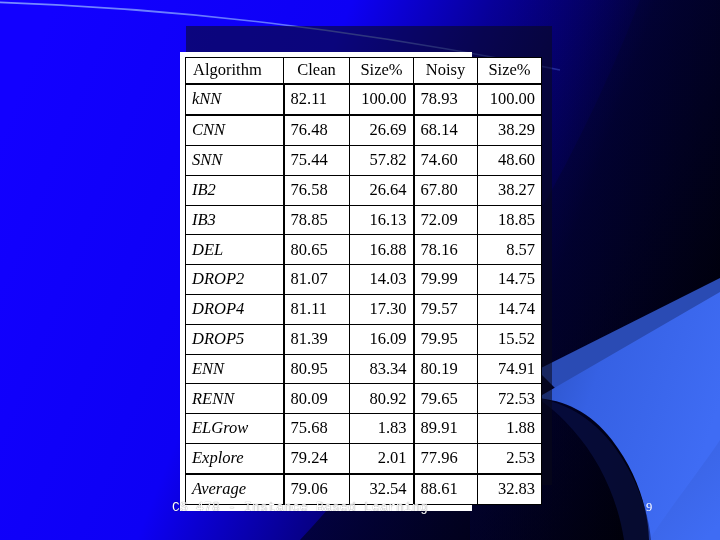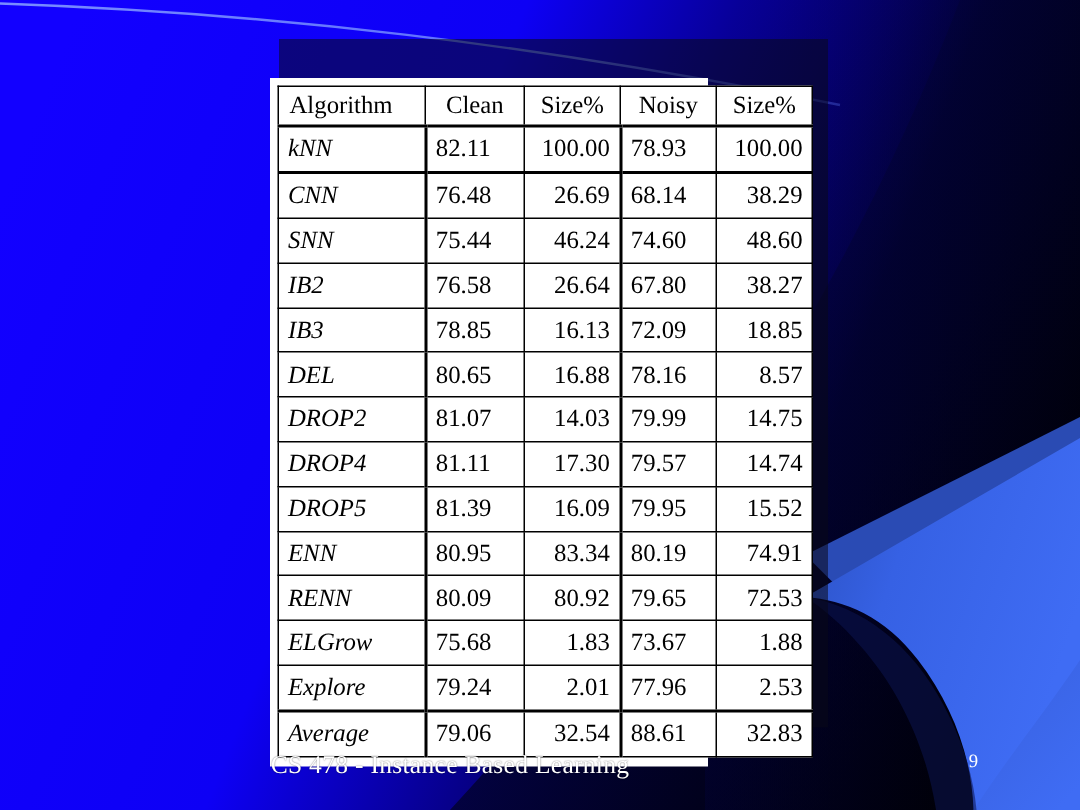--- a/index.html
+++ b/index.html
@@ -111,22 +111,22 @@
   tbody tr.row-average td { border-top: 2px solid #000 !important; }
 
   
   .footer-text {
     position: absolute;
     left: 0;
     top: 500px;
     width: 600px;
     text-align: center;
     color: #ffffff;
-    font-family: Liberation Serif, serif;
-    font-size: 17px;
+    font-family: Liberation Mono, monospace;
+    font-size: 13px;
     letter-spacing: 0.2px;
     text-shadow: 0 0 1px rgba(0,0,0,0.6);
   }
 
   .page-number {
     position: absolute;
     left: 640px;
     top: 500px;
     width: 18px;
     text-align: center;
@@ -223,21 +223,21 @@
         <tr>
           <td class="alg">CNN</td>
           <td class="acc">76.48</td>
           <td class="size">26.69</td>
           <td class="acc">68.14</td>
           <td class="size">38.29</td>
         </tr>
         <tr>
           <td class="alg">SNN</td>
           <td class="acc">75.44</td>
-          <td class="size">46.24</td>
+          <td class="size">57.82</td>
           <td class="acc">74.60</td>
           <td class="size">48.60</td>
         </tr>
         <tr>
           <td class="alg">IB2</td>
           <td class="acc">76.58</td>
           <td class="size">26.64</td>
           <td class="acc">67.80</td>
           <td class="size">38.27</td>
         </tr>
@@ -287,21 +287,21 @@
           <td class="alg">RENN</td>
           <td class="acc">80.09</td>
           <td class="size">80.92</td>
           <td class="acc">79.65</td>
           <td class="size">72.53</td>
         </tr>
         <tr>
           <td class="alg">ELGrow</td>
           <td class="acc">75.68</td>
           <td class="size">1.83</td>
-          <td class="acc">73.67</td>
+          <td class="acc">89.91</td>
           <td class="size">1.88</td>
         </tr>
         <tr>
           <td class="alg">Explore</td>
           <td class="acc">79.24</td>
           <td class="size">2.01</td>
           <td class="acc">77.96</td>
           <td class="size">2.53</td>
         </tr>
         <tr class="row-average">

